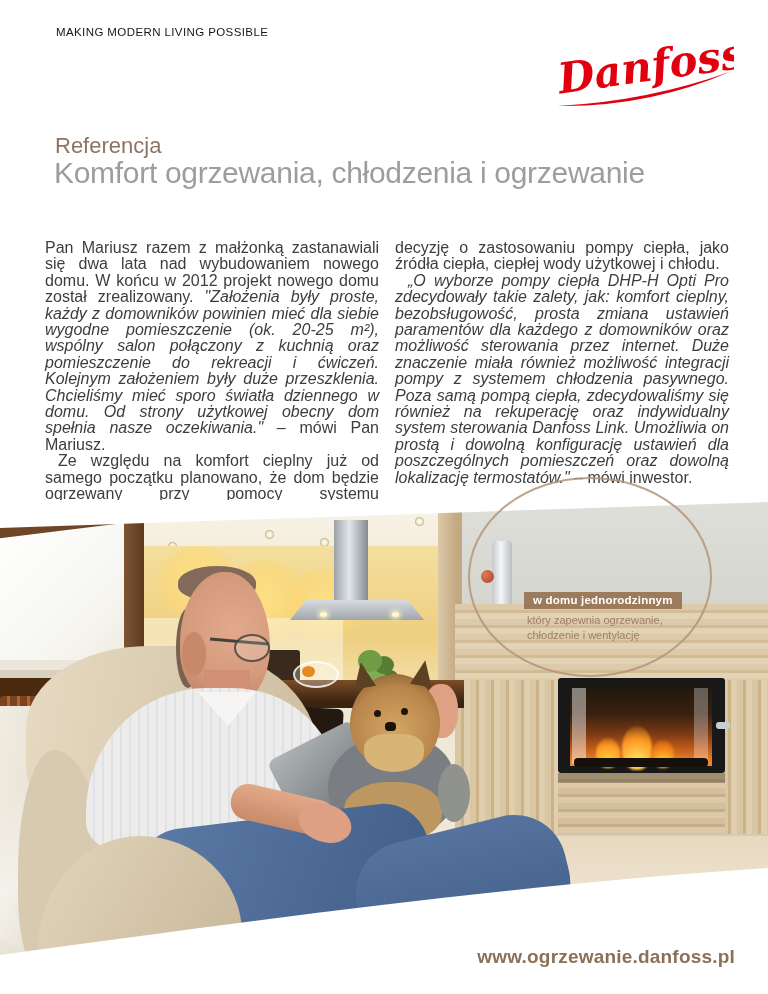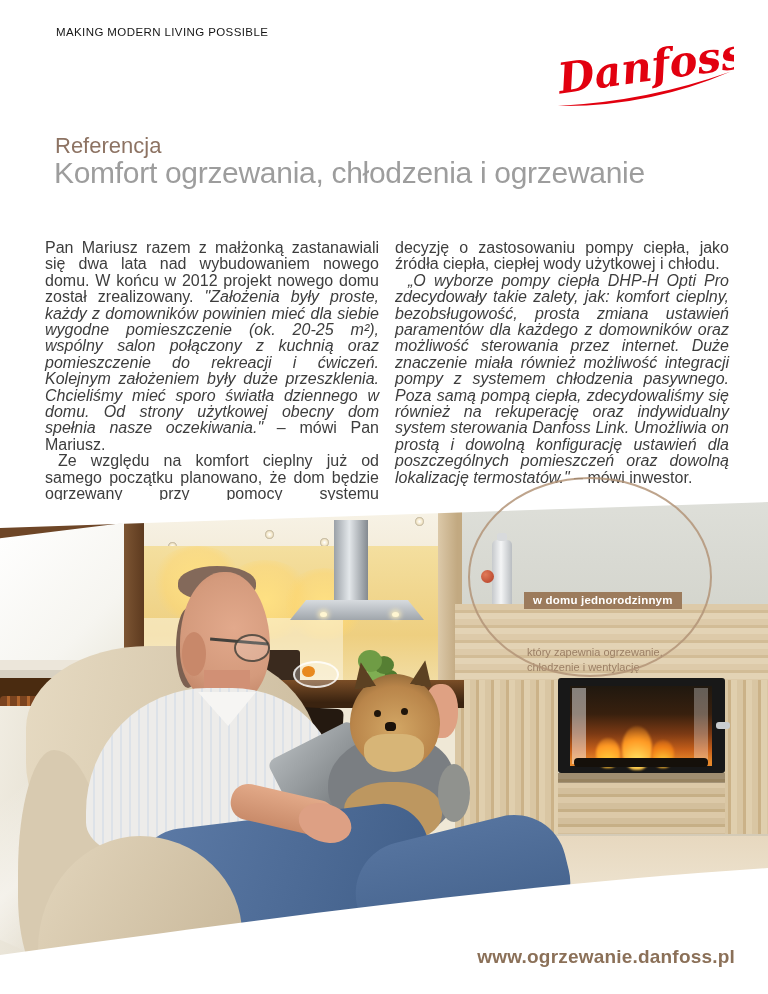--- a/index.html
+++ b/index.html
@@ -259,21 +259,21 @@
     <div class="abs hand"></div>
     <div class="abs armrest"></div>
     <div class="abs seatfront"></div>
 
     <svg class="abs wedge-svg" width="768" height="30" viewBox="0 0 768 30">
       <polygon points="0,0 768,0 768,2 0,28" fill="#ffffff"></polygon>
     </svg>
 
     <div class="abs ov-badge">w domu jednorodzinnym</div>
     <div class="abs ov-sub">
-      <span style="display:block;margin-top:32px;">który zapewnia ogrzewanie,</span>
+      <span style="display:block;">który zapewnia ogrzewanie,</span>
       <span style="display:block;">chłodzenie i wentylację</span>
     </div>
   </div>
 
   <svg class="abs ring-svg" width="270" height="225" viewBox="0 0 270 225">
     <ellipse cx="132" cy="109" rx="121" ry="99" fill="none" stroke="#b39478" stroke-width="2" opacity="0.85"></ellipse>
   </svg>
 
   <svg class="abs curve-svg" width="768" height="136" viewBox="0 0 768 136" preserveAspectRatio="none">
     <path d="M0,97 C240,64 520,26 768,10 L768,136 L0,136 Z" fill="#ffffff"></path>

